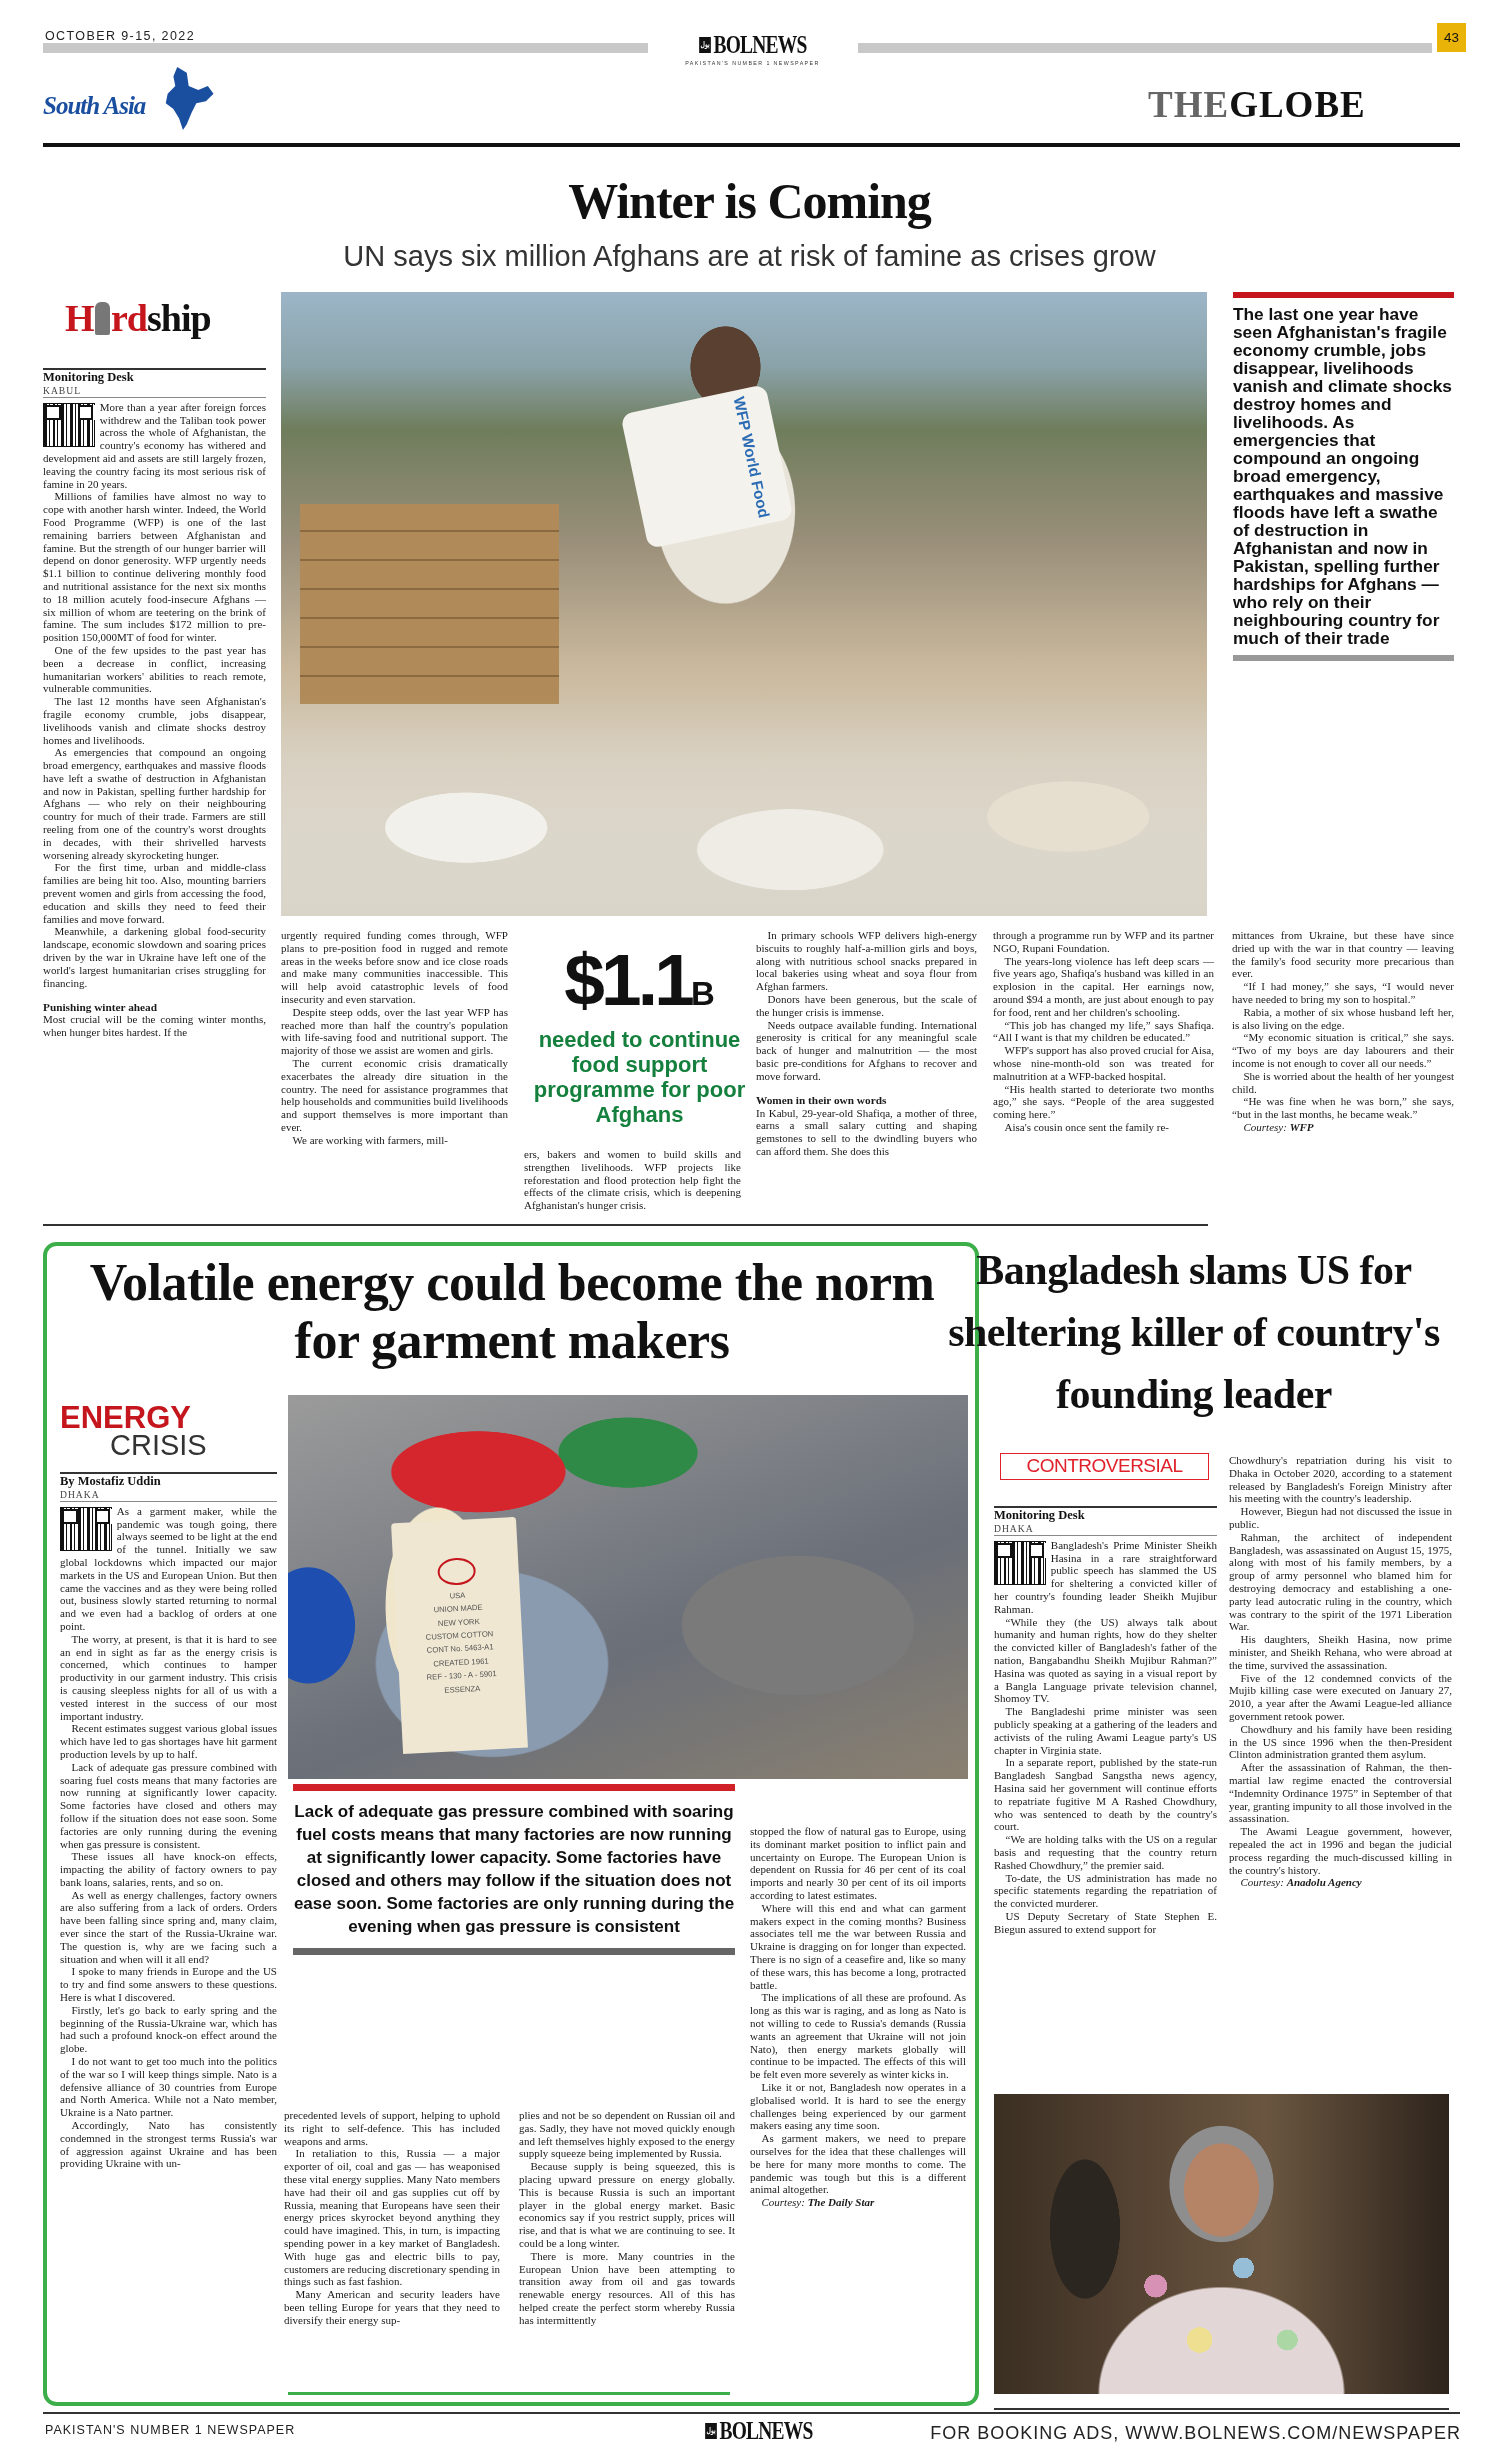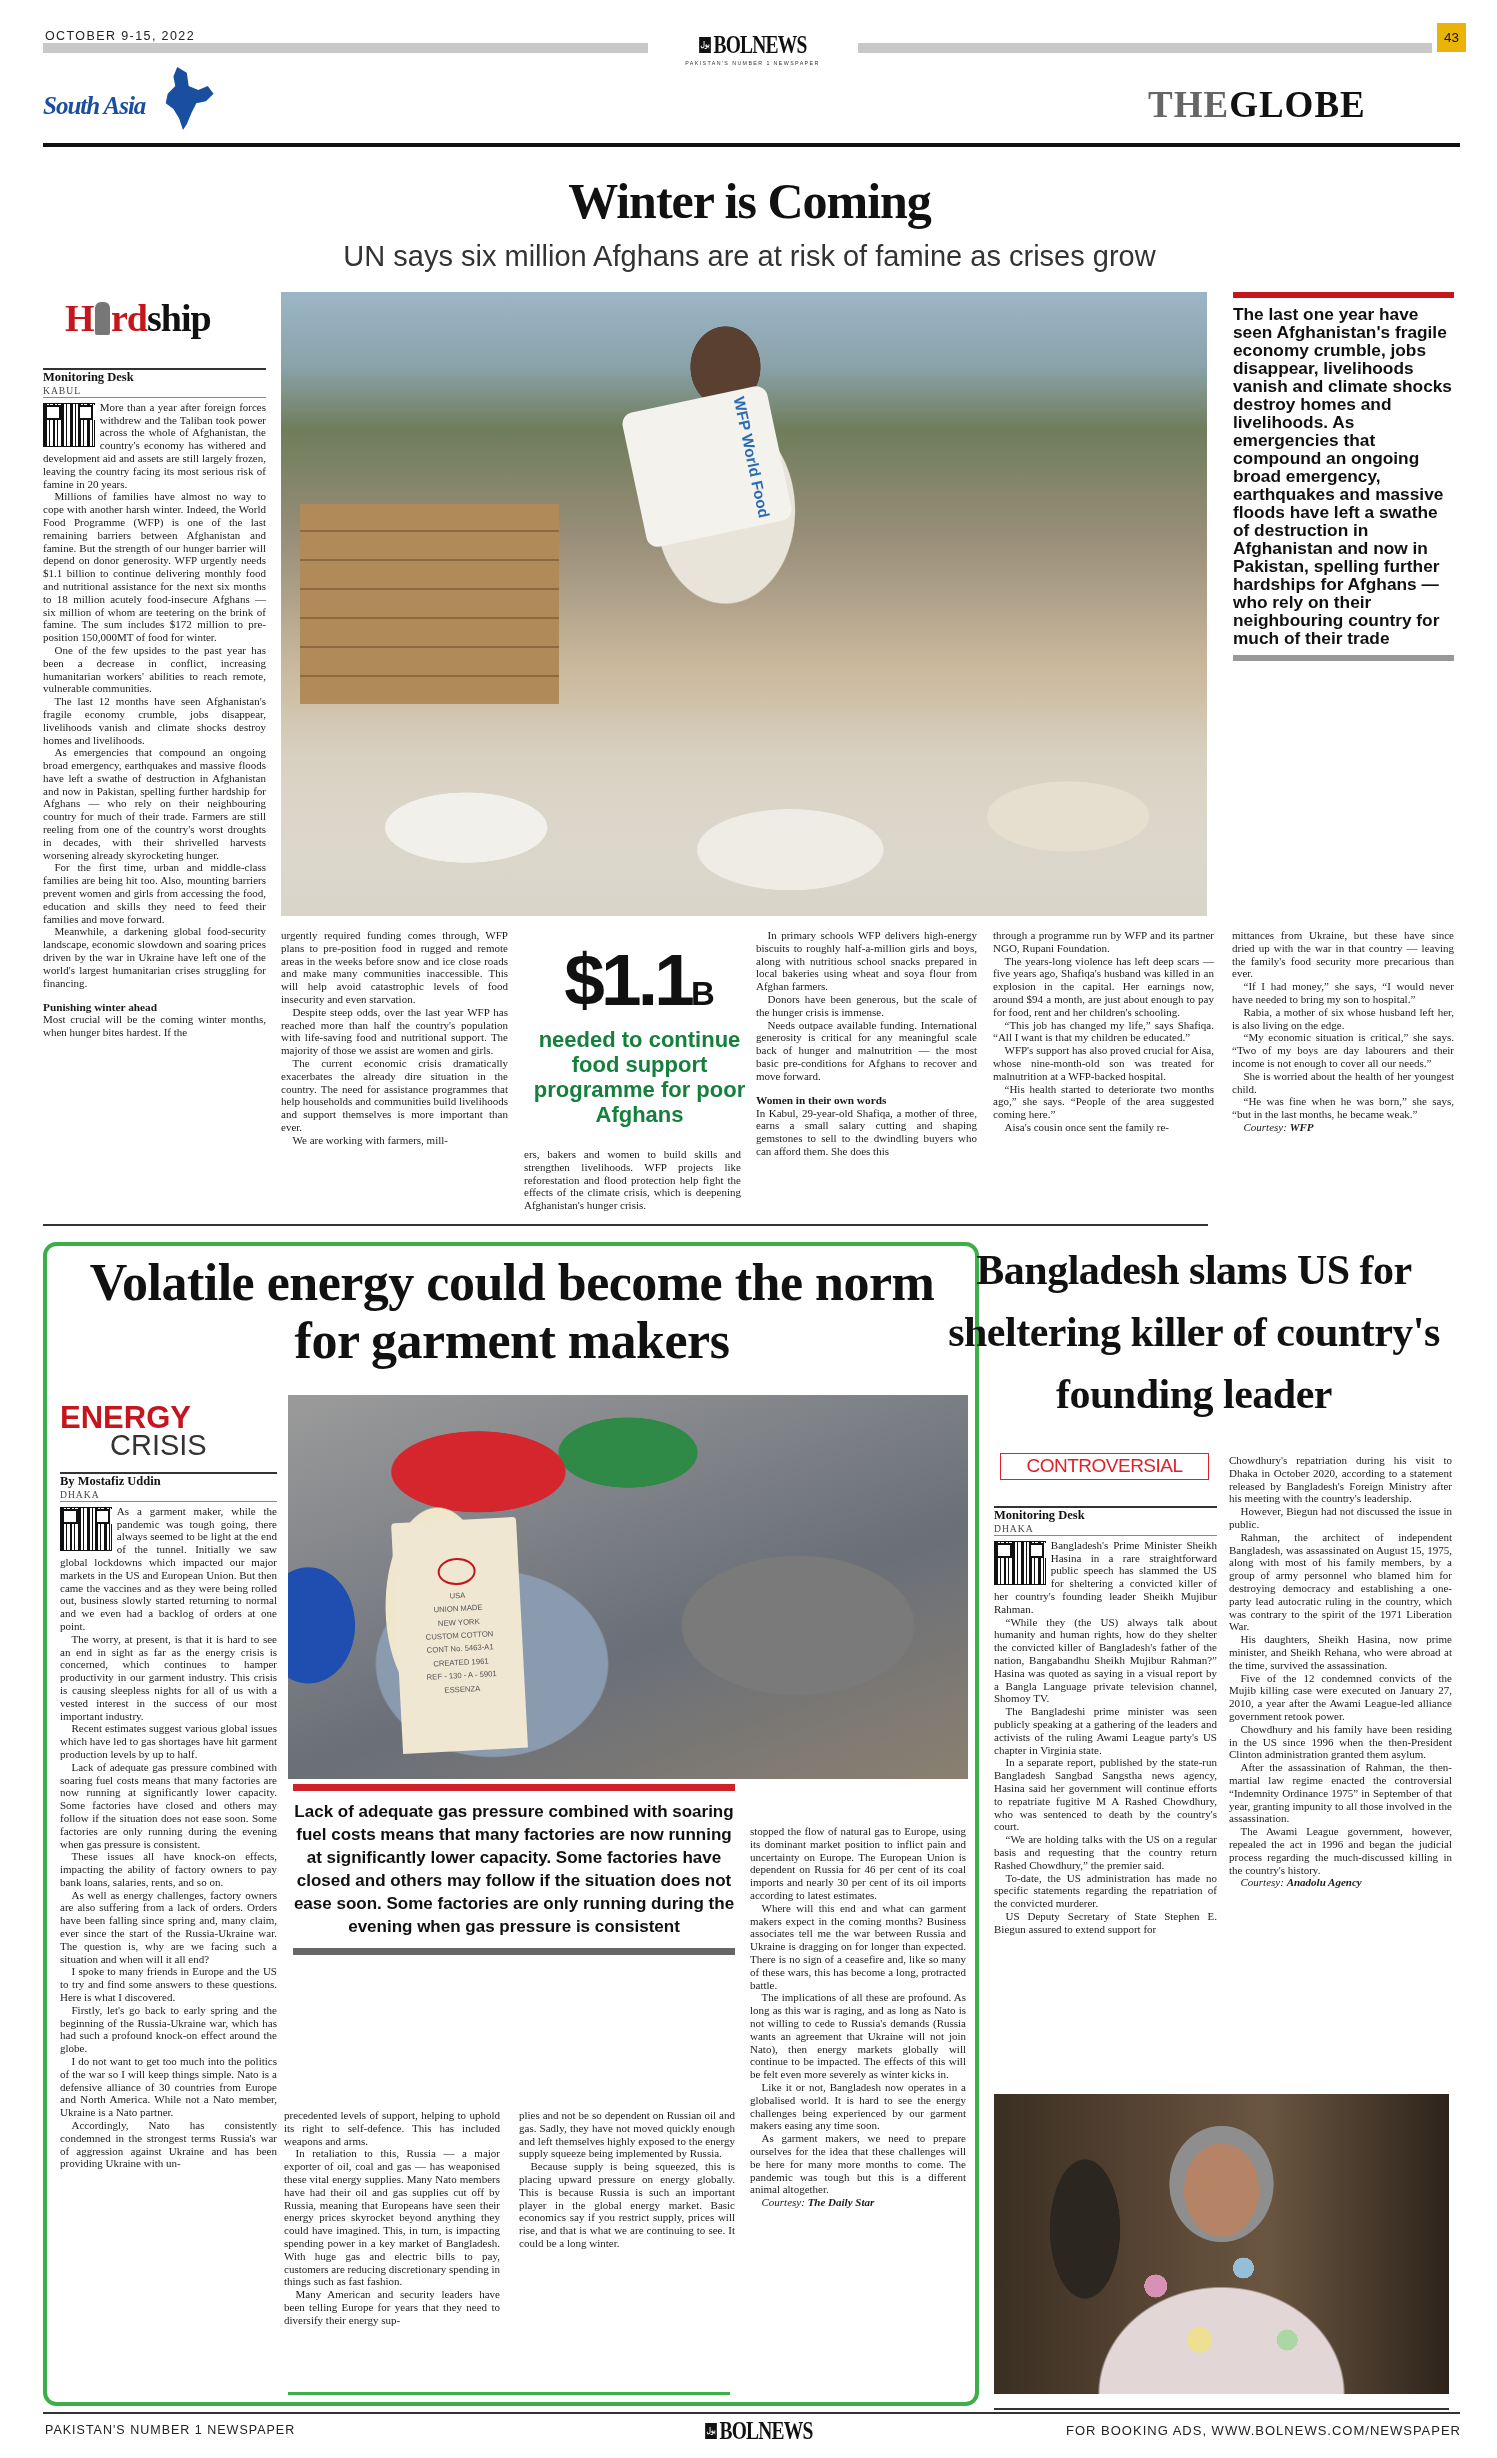--- a/index.html
+++ b/index.html
@@ -102,21 +102,21 @@
        radial-gradient(circle 19px at 20% 40%,#e59ac2 0 60%,transparent 61%),
        radial-gradient(circle 17.3px at 60% 30%,#9ccbe8 0 60%,transparent 61%),
        radial-gradient(circle 21px at 40% 70%,#f0e08a 0 60%,transparent 61%),
        radial-gradient(circle 17.3px at 80% 70%,#a6d8a0 0 60%,transparent 61%);
        border-radius:40% 40% 0 0;opacity:0.9}
   .rule-bd{left:994px;top:2408px;width:455px;height:1.9px;background:#333}
 
   
   .footer-rule{left:43px;top:2412px;width:1417px;height:1.9px;background:#333}
   .foot-left{left:45px;top:2423px;font-family:"Liberation Sans",sans-serif;font-size:12.5px;letter-spacing:1px;color:#222}
-  .foot-right{right:37px;top:2423px;font-family:"Liberation Sans",sans-serif;font-size:13px;letter-spacing:1px;color:#222}
+  .foot-right{right:37px;top:2423px;font-family:"Liberation Sans",sans-serif;font-size:18px;letter-spacing:1px;color:#222}
   .foot-mast{left:690px;top:2417px}
 </style>
 </head>
 <body>
 
 <div class="abs hdr-date">OCTOBER 9-15, 2022</div>
 <div class="abs hdr-bar" style="left:43px;width:605px"></div>
 <div class="abs hdr-bar" style="left:858px;width:574px"></div>
 <div class="abs pagenum">43</div>
 
@@ -273,20 +273,21 @@
 
 <div class="col body-text" style="left:284px;top:2109px;width:216px">
   <p class="noindent">precedented levels of support, helping to uphold its right to self-defence. This has included weapons and arms.</p>
   <p>In retaliation to this, Russia — a major exporter of oil, coal and gas — has weaponised these vital energy supplies. Many Nato members have had their oil and gas supplies cut off by Russia, meaning that Europeans have seen their energy prices skyrocket beyond anything they could have imagined. This, in turn, is impacting spending power in a key market of Bangladesh. With huge gas and electric bills to pay, customers are reducing discretionary spending in things such as fast fashion.</p>
   <p>Many American and security leaders have been telling Europe for years that they need to diversify their energy sup-</p>
 </div>
 
 <div class="col body-text" style="left:519px;top:2109px;width:216px">
   <p class="noindent">plies and not be so dependent on Russian oil and gas. Sadly, they have not moved quickly enough and left themselves highly exposed to the energy supply squeeze being implemented by Russia.</p>
   <p>Because supply is being squeezed, this is placing upward pressure on energy globally. This is because Russia is such an important player in the global energy market. Basic economics say if you restrict supply, prices will rise, and that is what we are continuing to see. It could be a long winter.</p>
+  <p>There is more. Many countries in the European Union have been attempting to transition away from oil and gas towards renewable energy resources. All of this has helped create the perfect storm whereby Russia has intermittently</p>
 </div>
 
 <div class="abs energy-green-rule"></div>
 
 <div class="col body-text" style="left:750px;top:1825px;width:216px">
   <p class="noindent">stopped the flow of natural gas to Europe, using its dominant market position to inflict pain and uncertainty on Europe. The European Union is dependent on Russia for 46 per cent of its coal imports and nearly 30 per cent of its oil imports according to latest estimates.</p>
   <p>Where will this end and what can garment makers expect in the coming months? Business associates tell me the war between Russia and Ukraine is dragging on for longer than expected. There is no sign of a ceasefire and, like so many of these wars, this has become a long, protracted battle.</p>
   <p>The implications of all these are profound. As long as this war is raging, and as long as Nato is not willing to cede to Russia's demands (Russia wants an agreement that Ukraine will not join Nato), then energy markets globally will continue to be impacted. The effects of this will be felt even more severely as winter kicks in.</p>
   <p>Like it or not, Bangladesh now operates in a globalised world. It is hard to see the energy challenges being experienced by our garment makers easing any time soon.</p>
   <p>As garment makers, we need to prepare ourselves for the idea that these challenges will be here for many more months to come. The pandemic was tough but this is a different animal altogether.</p>

